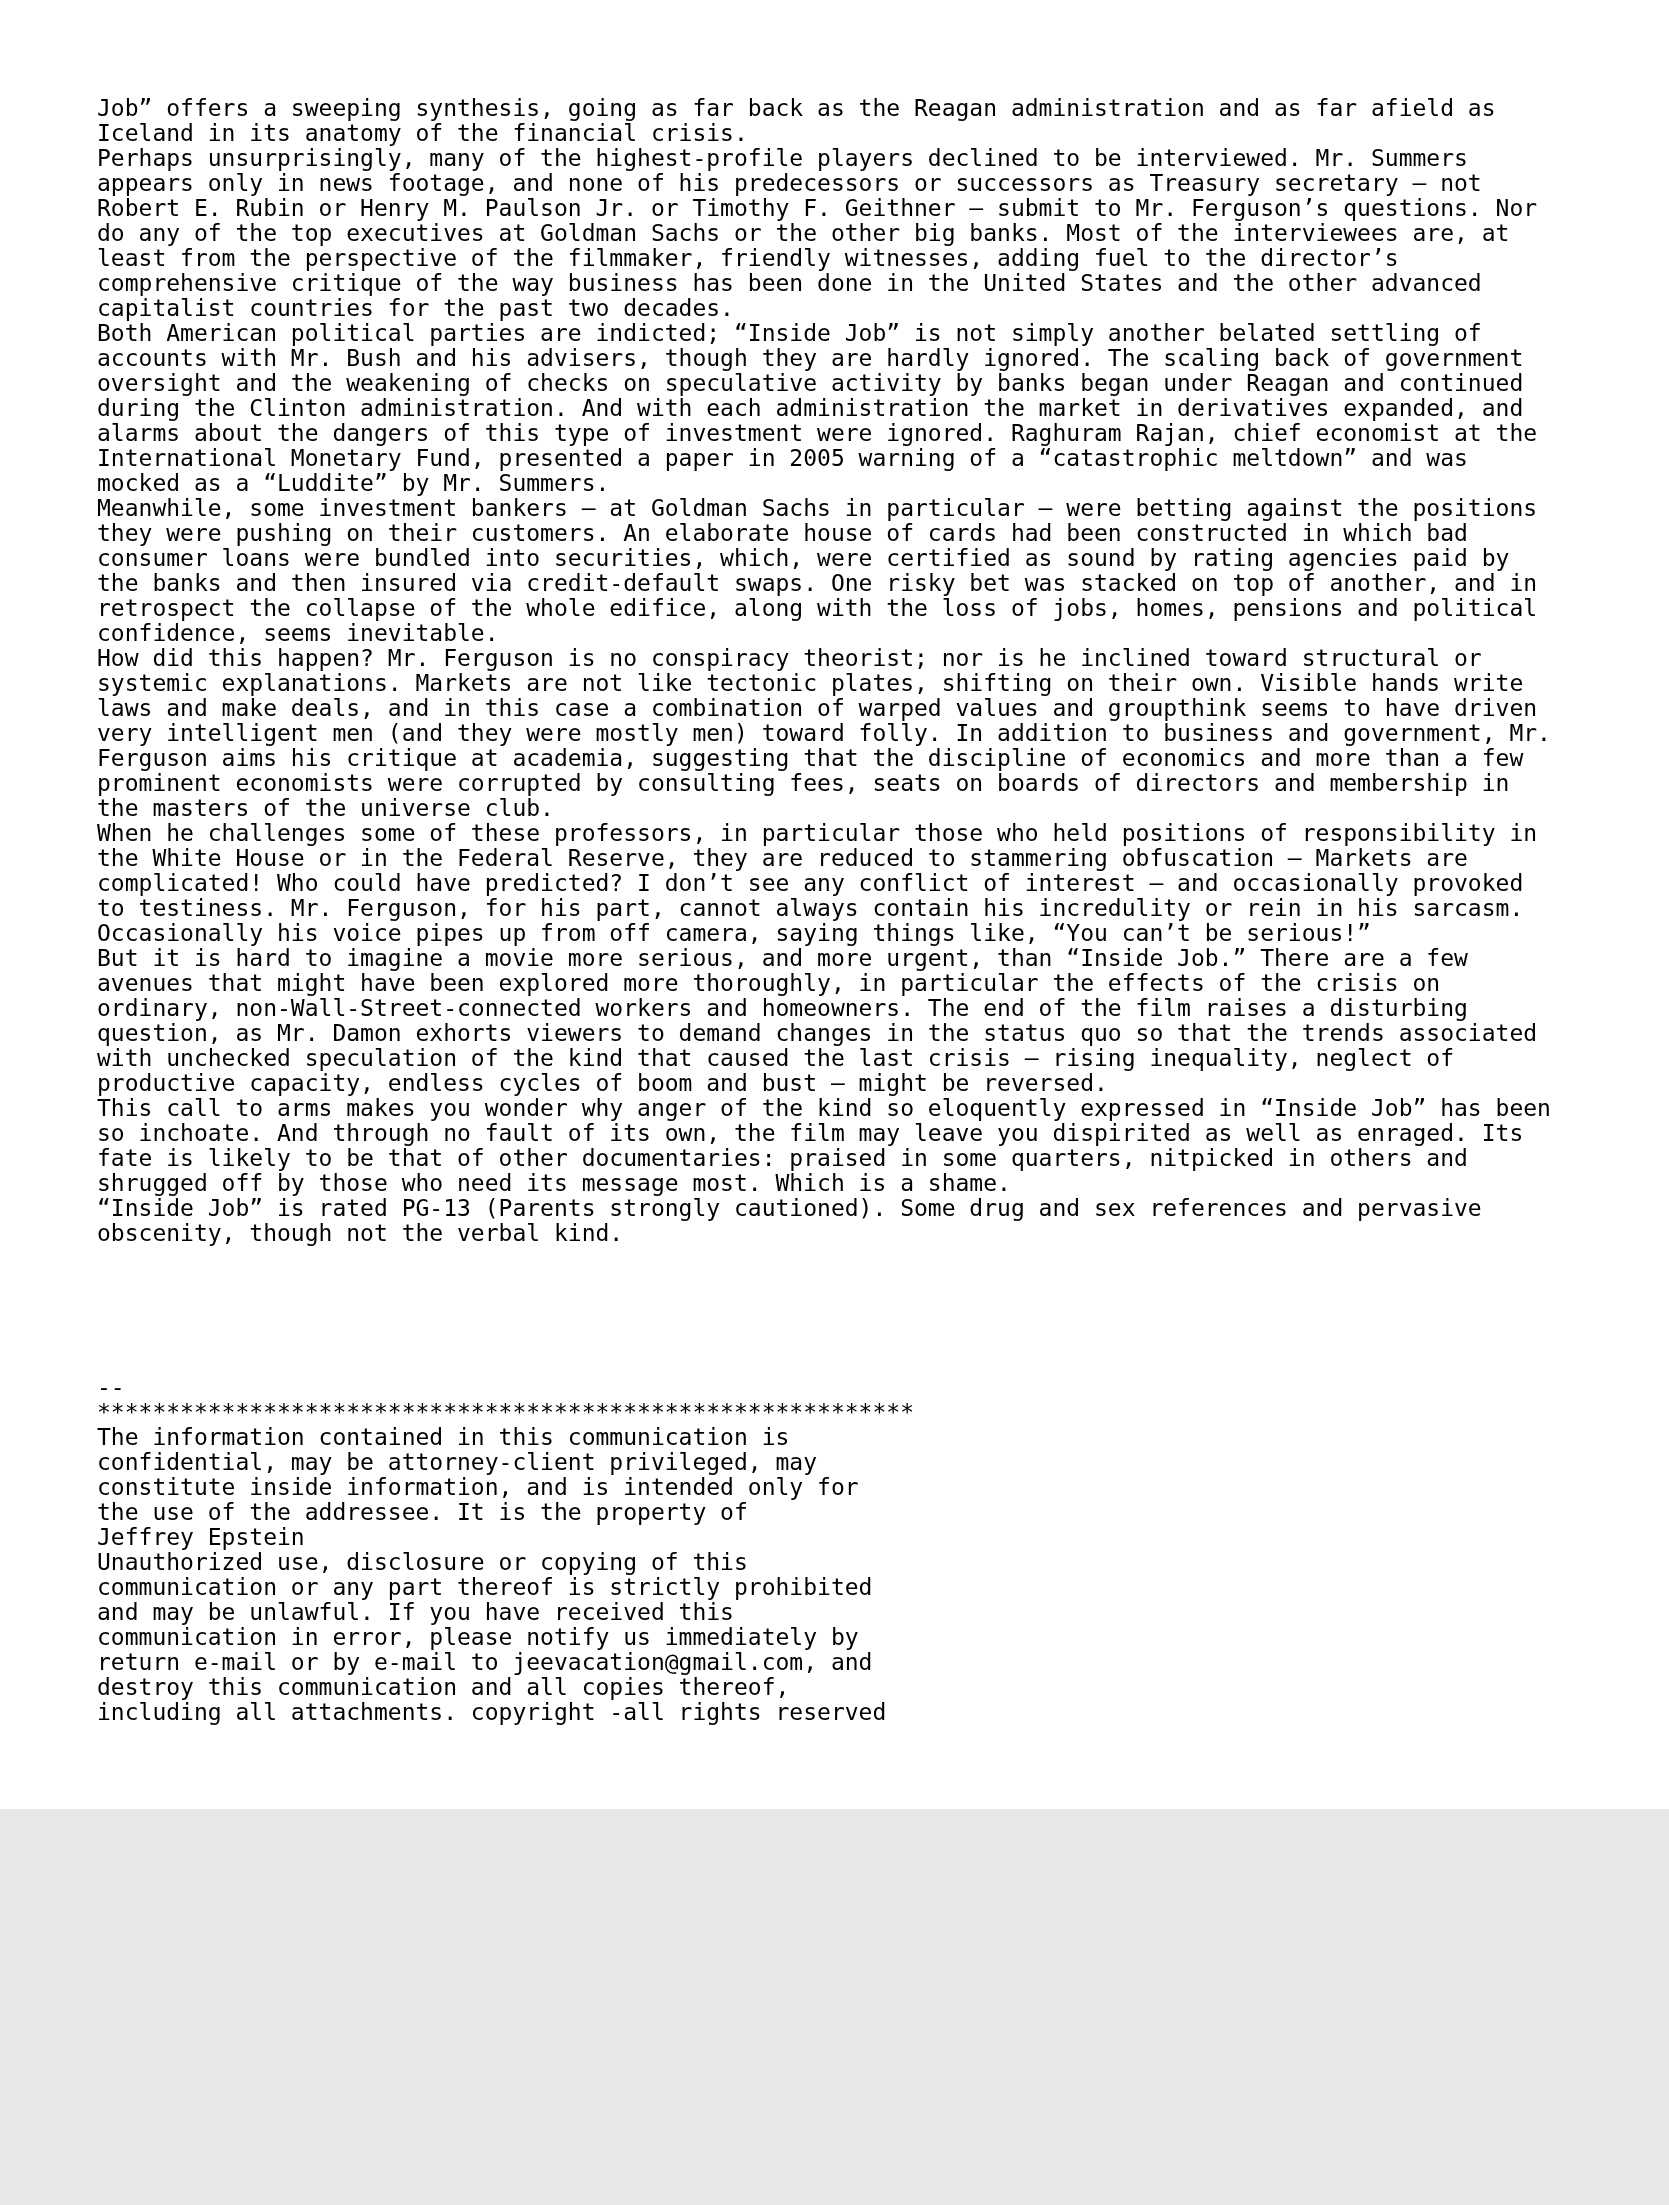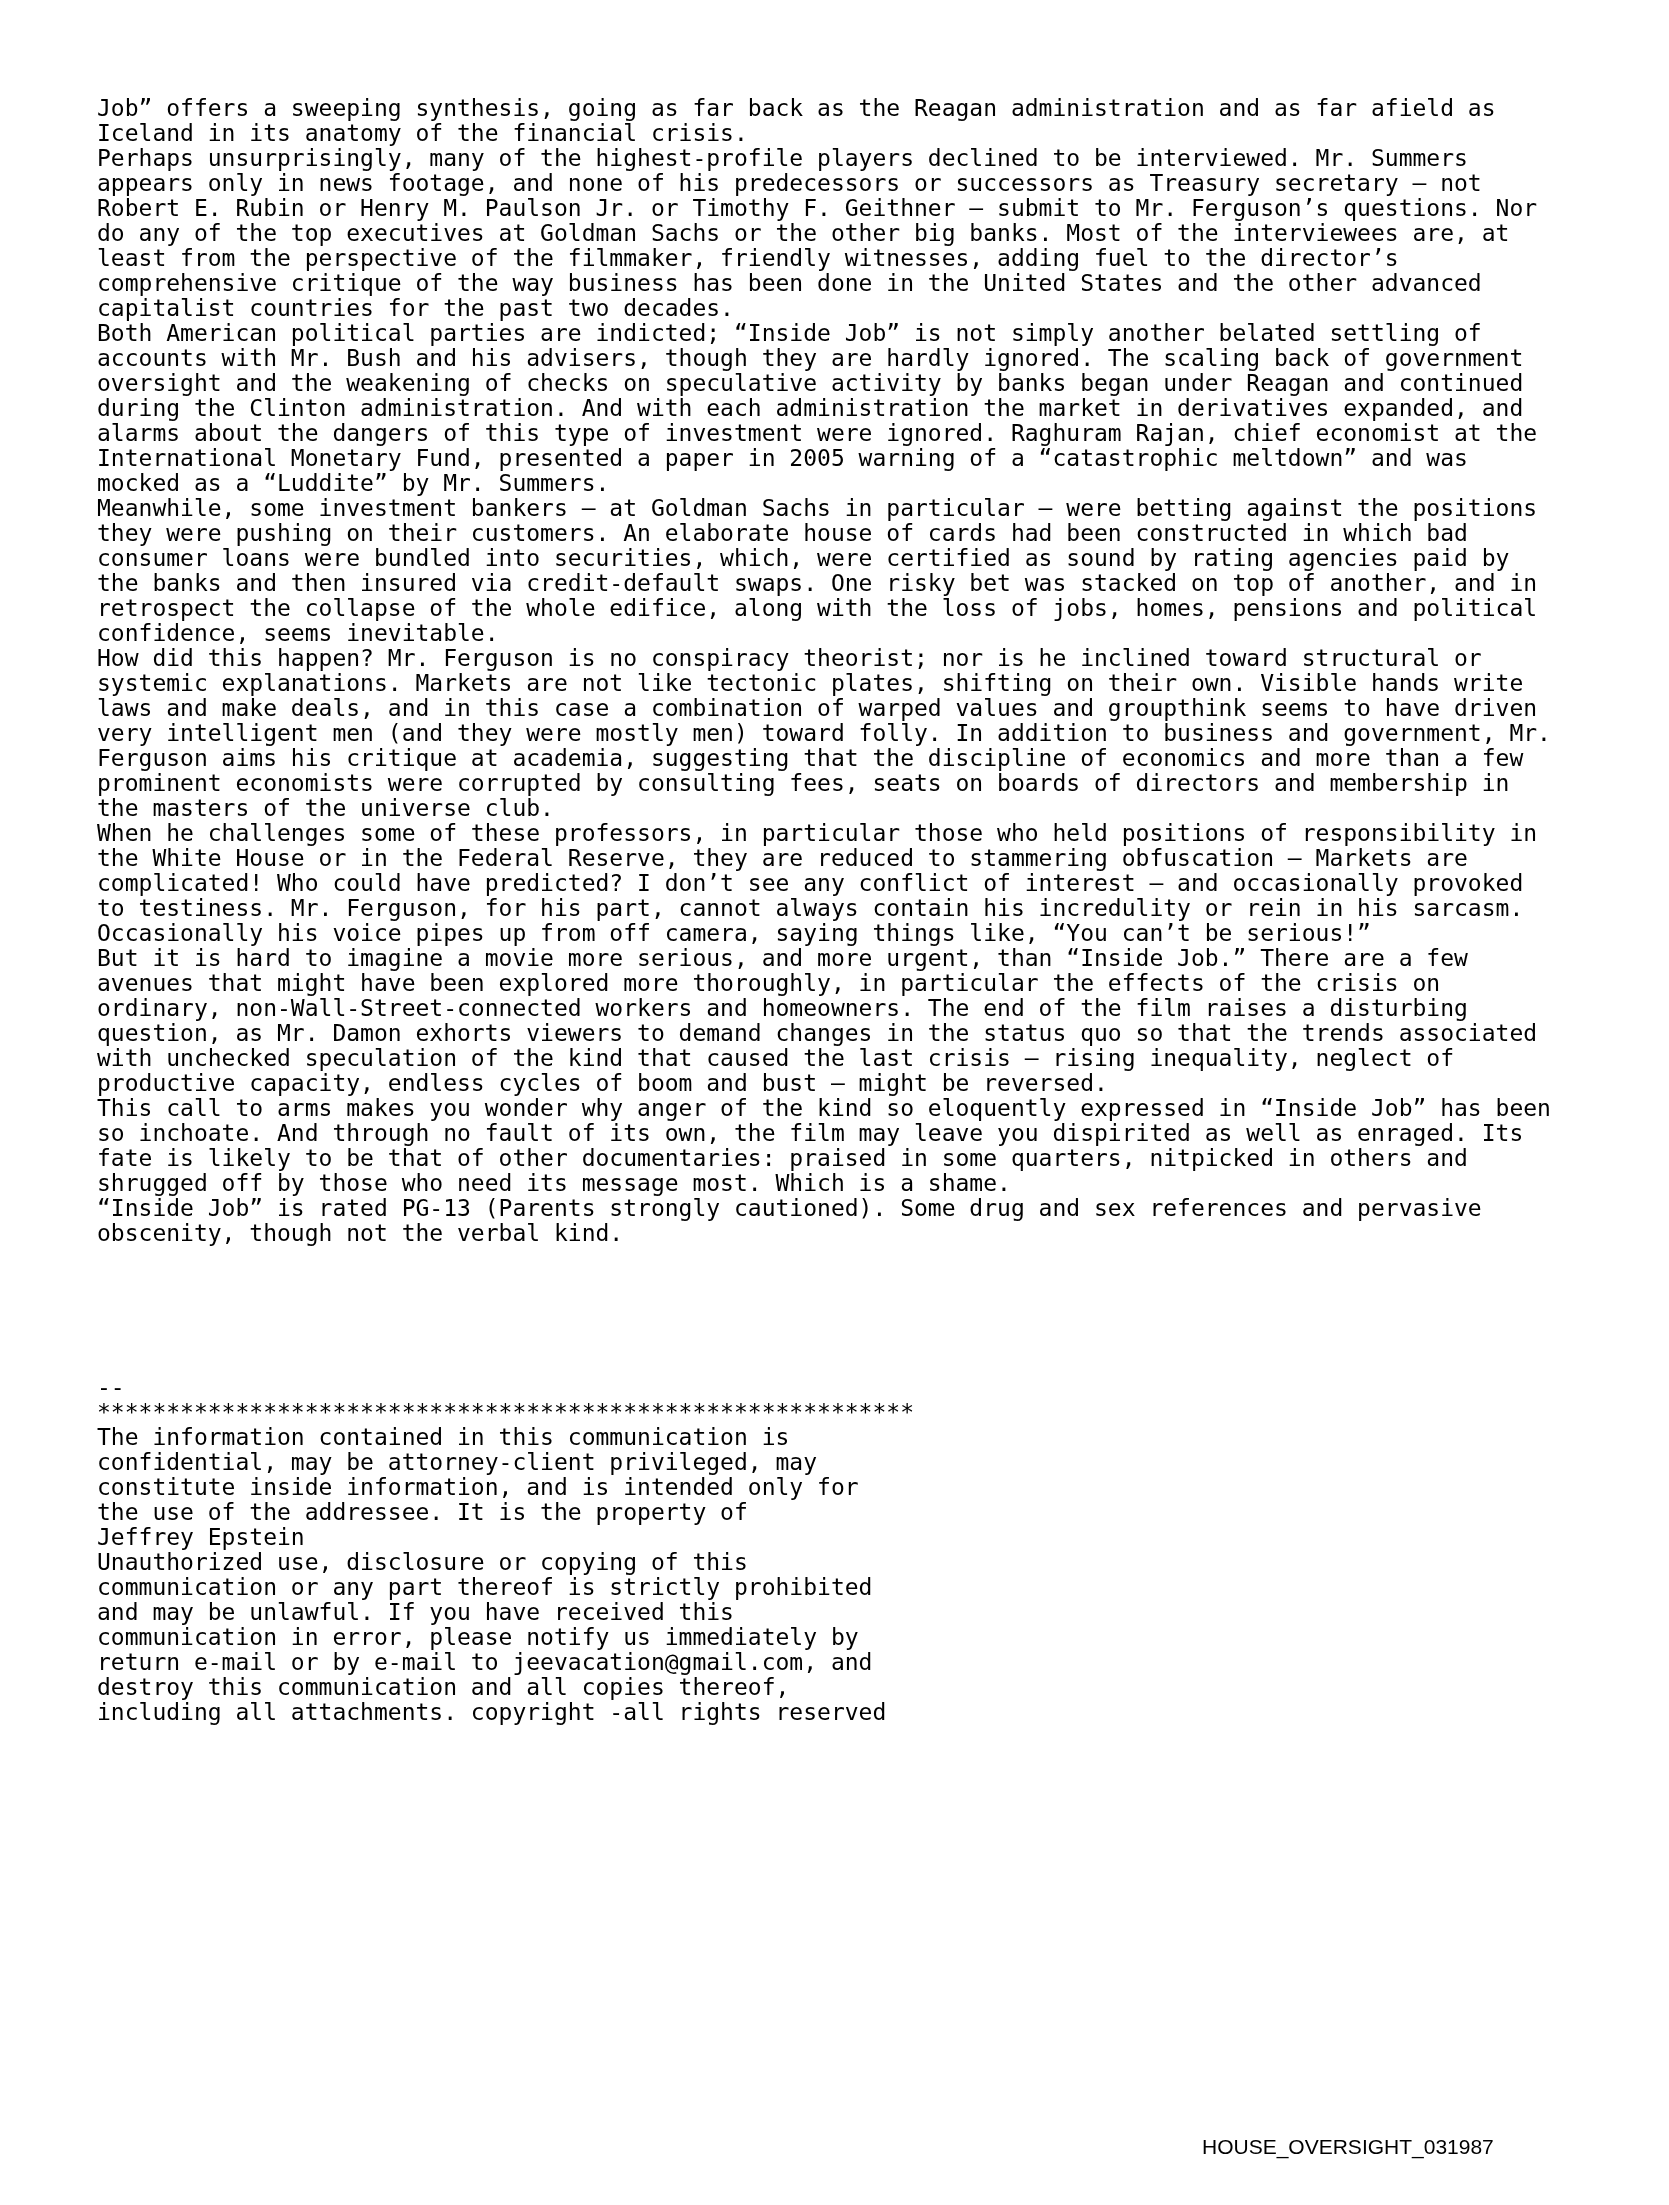--- a/index.html
+++ b/index.html
@@ -1,19 +1,19 @@
 <!DOCTYPE html>
 <html style="font-size:10.5px"><head>
 <meta charset="utf-8">
 <style>
   html, body { margin: 0; padding: 0; background: #e8e8e8; }
   .page {
     position: relative;
     width: 1669px;
-    height: 2205px;
+    height: 1809px;
     background: #ffffff;
     overflow: hidden;
   }
   .mono {
     font-family: "DejaVu Sans Mono", monospace;
     font-size: 23px;
     line-height: 25px;
     color: #000000;
     white-space: pre;
     letter-spacing: 0px;

